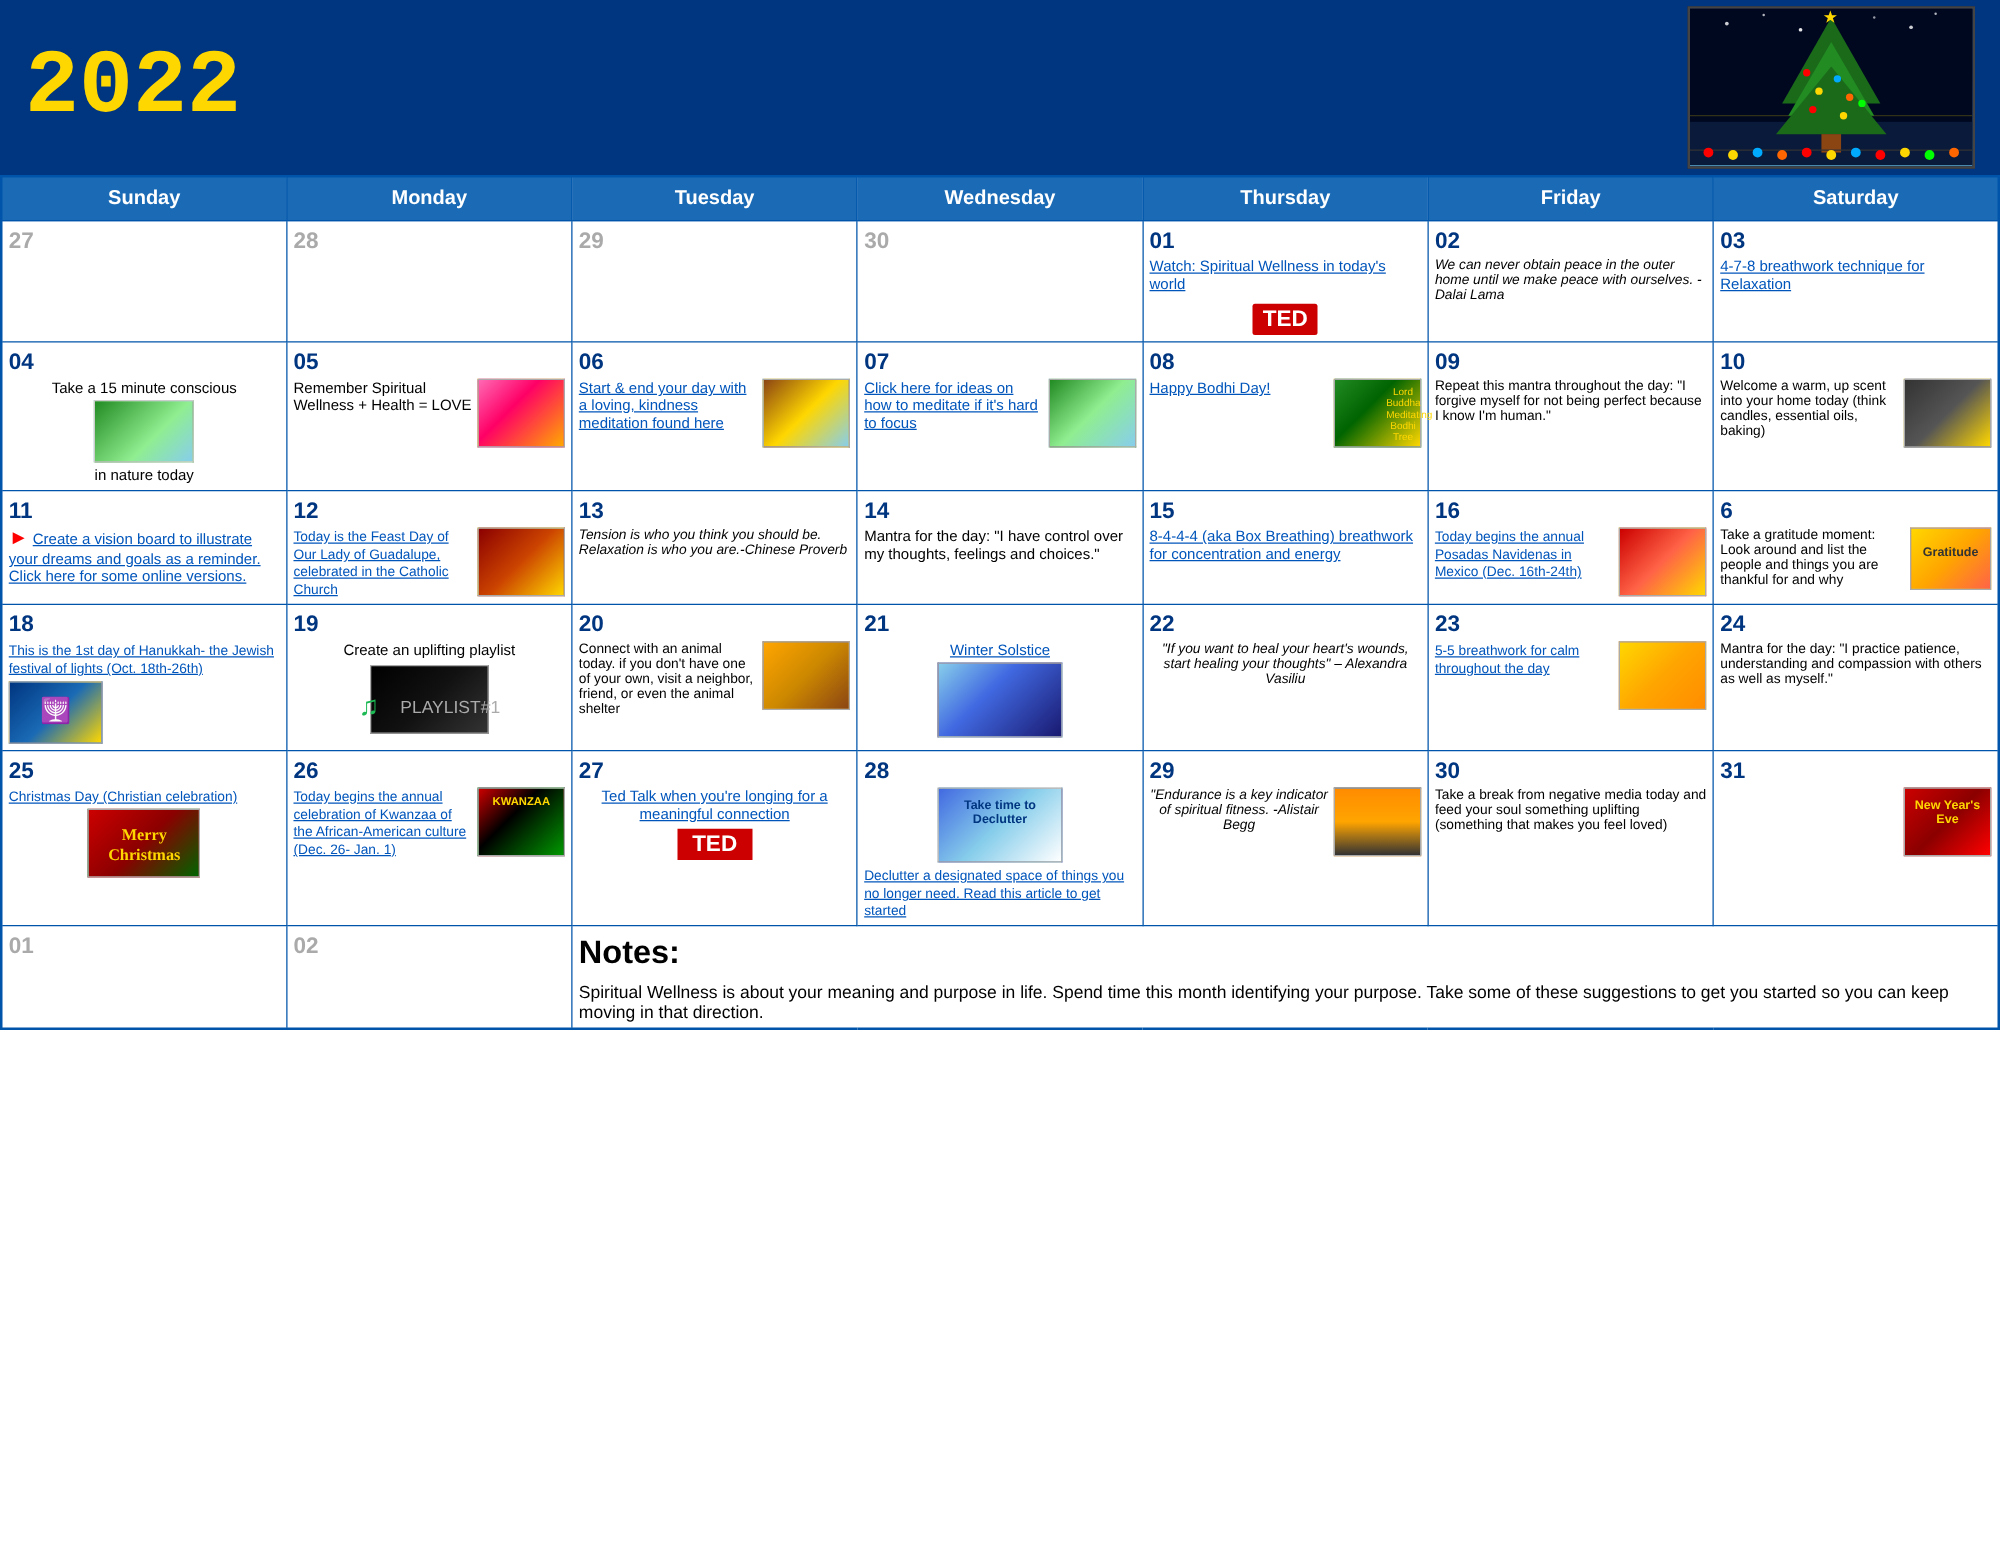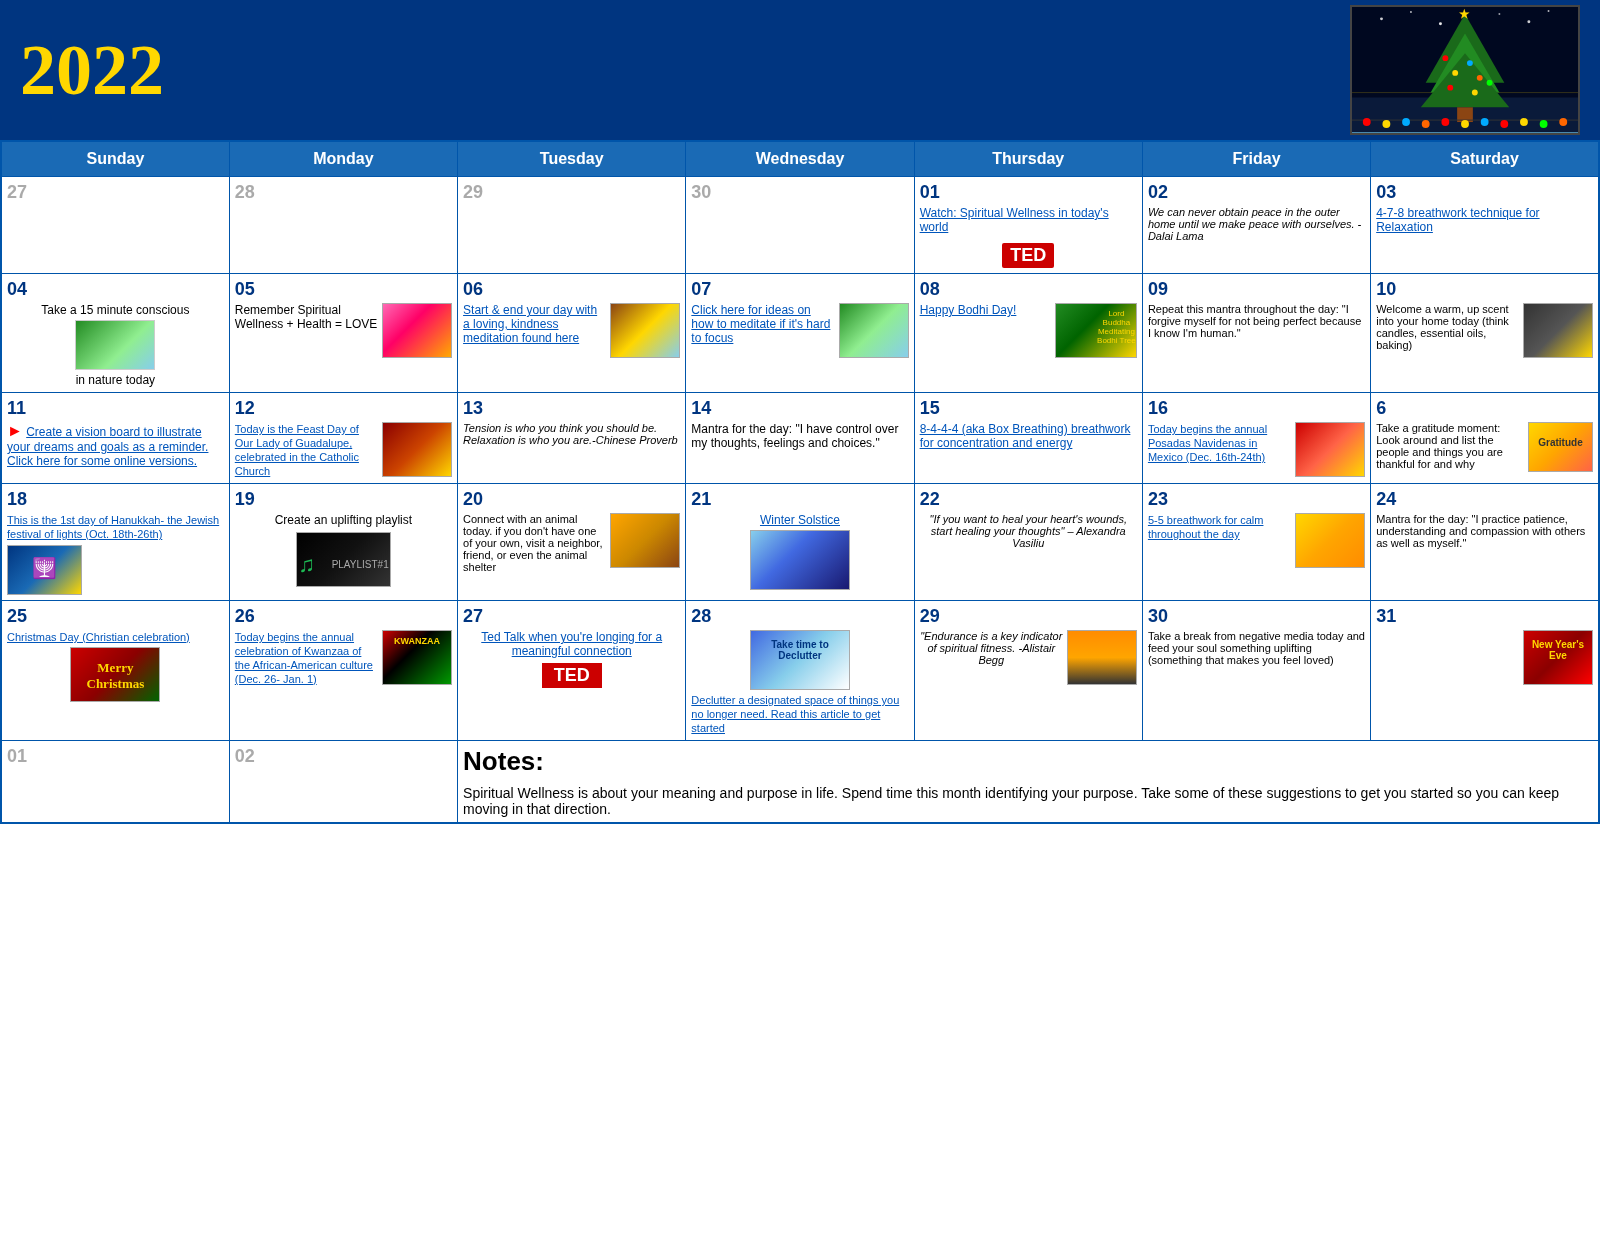--- a/index.html
+++ b/index.html
@@ -17,21 +17,21 @@
     .header-title {
       display: flex;
       align-items: baseline;
       gap: 10px;
       flex: 1;
     }
     .header-year {
       font-size: 72px;
       font-weight: bold;
       color: #FFD700;
-      font-family: Liberation Serif, serif;
+      font-family: Liberation Mono, monospace;
     }
     .header-month {
       font-size: 72px;
       font-weight: bold;
       color: #87CEEB;
       font-family: Arial, sans-serif;
     }
     .header-subtitle {
       font-size: 42px;
       color: #87CEEB;
@@ -144,21 +144,21 @@
       display: inline-block; float: right; margin-left: 4px;
       border: 1px solid #aaa;
     }
     .img-meditate {
       width: 70px; height: 55px;
       background: linear-gradient(135deg, #228B22 0%, #90EE90 50%, #87CEEB 100%);
       display: inline-block; float: right; margin-left: 4px;
       border: 1px solid #aaa;
     }
     .img-buddha {
-      width: 82px; height: 55px;
+      width: 70px; height: 55px;
       background: linear-gradient(135deg, #228B22 0%, #006400 40%, #FFD700 100%);
       display: inline-block; float: right; margin-left: 4px;
       border: 1px solid #aaa;
       font-size: 9px; color: #FFD700; text-align: center; padding-top: 8px; padding-left: 41px;
     }
     .img-candle {
       width: 70px; height: 55px;
       background: linear-gradient(135deg, #333 0%, #555 50%, #FFD700 100%);
       display: inline-block; float: right; margin-left: 4px;
       border: 1px solid #aaa;
@@ -391,21 +391,21 @@
           <a href="#" style="font-size:11px;">This is the 1st day of Hanukkah- the Jewish festival of lights (Oct. 18th-26th)</a>
           <div style="margin-top:4px;width:75px;height:50px;background:linear-gradient(135deg,#003580 0%,#1a6ab5 50%,#FFD700 100%);border:1px solid #aaa;font-size:20px;text-align:center;padding-top:10px;">🕎</div>
         </div>
       </td>
       <td>
         <span class="day-number bold-blue">19</span>
         <div>
           <p style="font-size:12px;text-align:center;">Create an uplifting playlist</p>
           <div style="width:95px;height:55px;background:linear-gradient(135deg,#000 0%,#111 50%,#333 100%);margin:5px auto;border:1px solid #aaa;color:#1DB954;font-size:20px;text-align:center;padding-top:10px;display:flex;align-items:center;justify-content:center;">
             <span style="color:#1DB954;font-size:22px;">♫</span>
-            <span style="color:#aaa;font-size:10px;margin-left:17px;">PLAYLIST#1</span>
+            <span style="color:#aaa;font-size:14px;margin-left:17px;">PLAYLIST#1</span>
           </div>
         </div>
       </td>
       <td>
         <span class="day-number bold-blue">20</span>
         <div class="clearfix">
           <div style="float:right;margin-left:4px;width:70px;height:55px;background:linear-gradient(135deg,#FFA500 0%,#cc8800 50%,#8B4513 100%);border:1px solid #aaa;"></div>
           <p style="font-size:11px;">Connect with an animal today.  if you don't have one of your own, visit a neighbor, friend, or even the animal shelter</p>
         </div>
       </td>

